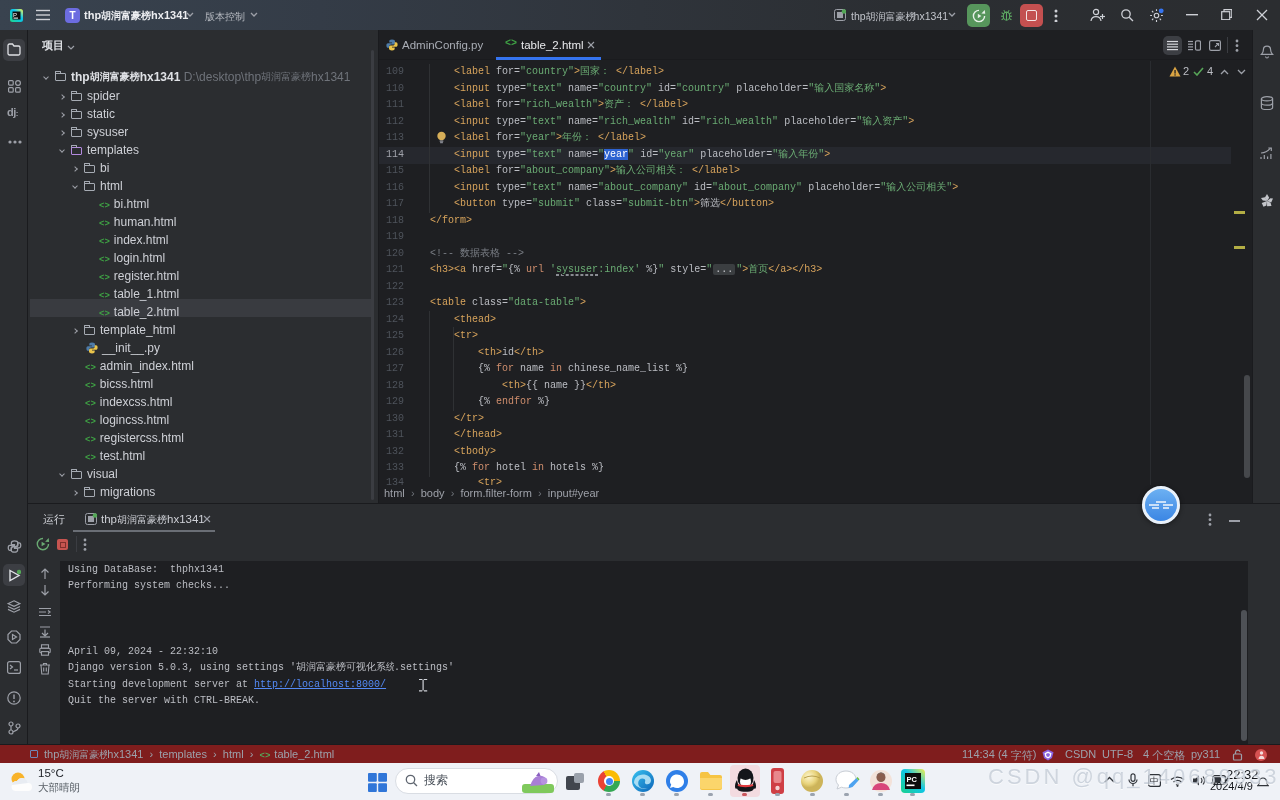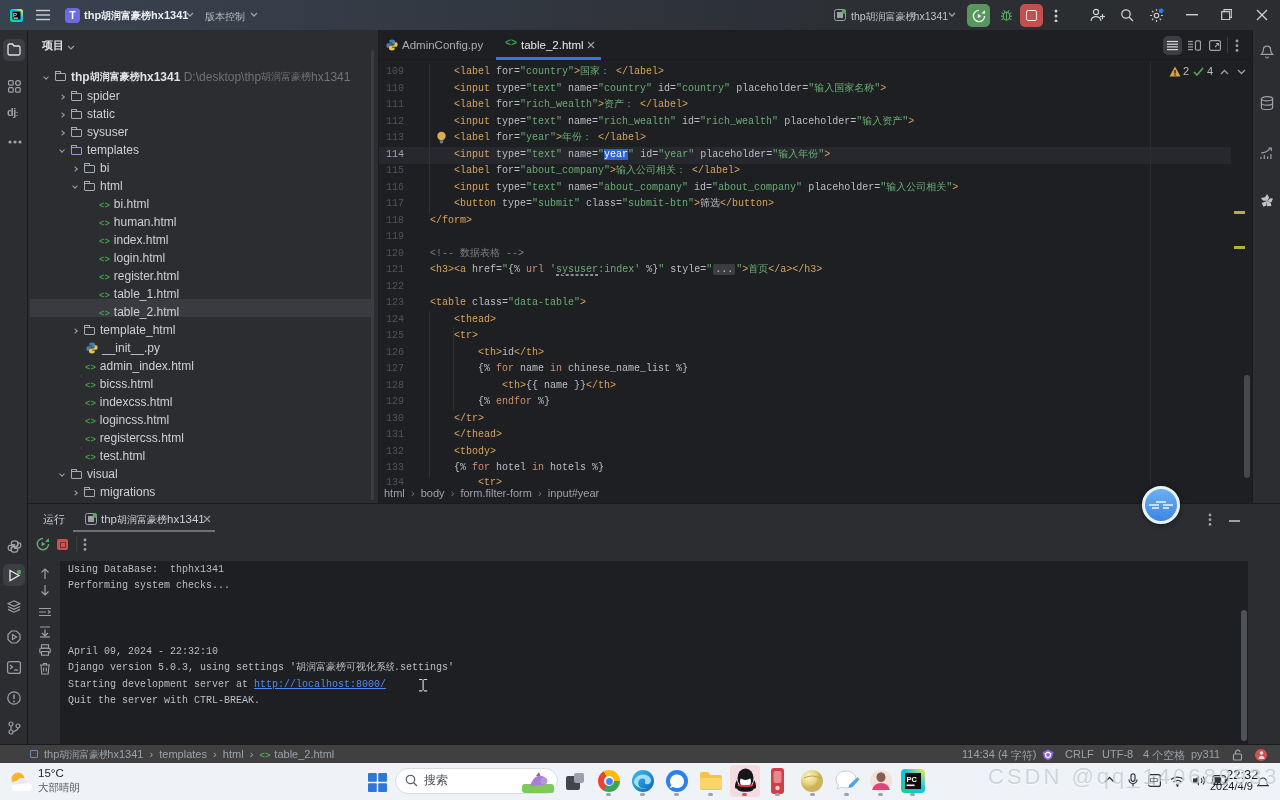--- a/index.html
+++ b/index.html
@@ -28,21 +28,21 @@
 .fold{background:#3b3e41;color:#c8cacf;border-radius:2px;padding:0 2px;margin:0 1px}
 .wavy{text-decoration:underline dashed #8a8d93 1px;text-underline-offset:2px}
 .cjk{display:inline-block;overflow:hidden;vertical-align:top;white-space:nowrap}
 .cd .cjk u,.con .cjk u{display:inline-block;text-decoration:none}
 .wavy{font-style:normal;border-bottom:1px dashed #8a8d93}
 
 #run{left:28px;top:503px;width:1252px;height:241px;background:#2b2d30;border-top:1px solid #1a1b1e}
 #console{position:absolute;left:32px;top:57px;width:1188px;height:184px;background:#1e1f22}
 .con{position:absolute;left:8px;font:10px/16.4px "Liberation Mono",monospace;white-space:pre;color:#bcbec4}
 
-#status{left:0;top:744px;width:1280px;height:19px;background:#404040;border-top:1px solid #1a1b1e;font-size:11px;color:#9ca1ab}
+#status{left:0;top:744px;width:1280px;height:19px;background:#7f1d1d;border-top:1px solid #1a1b1e;font-size:11px;color:#9ca1ab}
 
 #task{left:0;top:763px;width:1280px;height:37px;background:#eff2f7}
 .dot{position:absolute;top:30px;width:5px;height:2.5px;border-radius:2px;background:#9aa3af}
 </style></head><body>
 <div class="a" id="titlebar">
 
   <svg class="a" style="left:10px;top:9px" width="13" height="13">
       <rect width="13" height="13" rx="2.5" fill="url(#pcg)"></rect>
       <defs>
         <linearGradient id="pcg" x1="0" y1="1" x2="1" y2="0">
@@ -517,21 +517,21 @@
 </div>
 <div class="a" id="status">
   <div class="a" style="left:30px;top:5px;width:8px;height:8px;border:1.2px solid #6f87b8;border-radius:1px"></div>
   <div class="a" style="left:44px;top:3px;white-space:nowrap">thp<span class="cjk" style="width:48px;font-size:10px">胡润富豪榜</span>hx1341&nbsp;&nbsp;›&nbsp;&nbsp;templates&nbsp;&nbsp;›&nbsp;&nbsp;html&nbsp;&nbsp;›&nbsp;&nbsp;<i class="ang" style="color:#57a558">&lt;&gt;</i>table_2.html</div>
   <div class="a" style="left:962px;top:3px;white-space:nowrap">114:34 (4 <span class="cjk" style="width:22px">字符</span>)</div>
   <svg class="a" style="left:1042px;top:4px" width="12" height="12" viewBox="0 0 12 12">
       <path d="M6 0.5 L11.5 3.2 L10 9 L6 11.5 L2 9 L0.5 3.2z" fill="#8b62e0"></path>
       <path d="M6 2.5 L9.5 4.2 L8.6 8 L6 9.6 L3.4 8 L2.5 4.2z" fill="#fff"></path>
       <path d="M6 4 L8 5 L7.5 7.2 L6 8.1 L4.5 7.2 L4 5z" fill="#8b62e0"></path>
     </svg>
-  <div class="a" style="left:1065px;top:3px">CRLF</div>
+  <div class="a" style="left:1065px;top:3px">CSDN</div>
   <div class="a" style="left:1102px;top:3px">UTF-8</div>
   <div class="a" style="left:1143px;top:3px">4 <span class="cjk" style="width:33px">个空格</span></div>
   <div class="a" style="left:1191px;top:3px">py311</div>
   <svg class="a" style="left:1232px;top:4px" width="12" height="12" viewBox="0 0 12 12">
       <g fill="none" stroke="#9ca1ab" stroke-width="1.2">
         <rect x="1.5" y="5" width="8" height="6" rx="1"></rect>
         <path d="M3.5 5V3.5a2.3 2.3 0 0 1 4.5-.7"></path>
       </g>
     </svg>
   <div class="a" style="left:1255px;top:4px;width:12px;height:12px;border-radius:50%;background:#d65252"></div>

